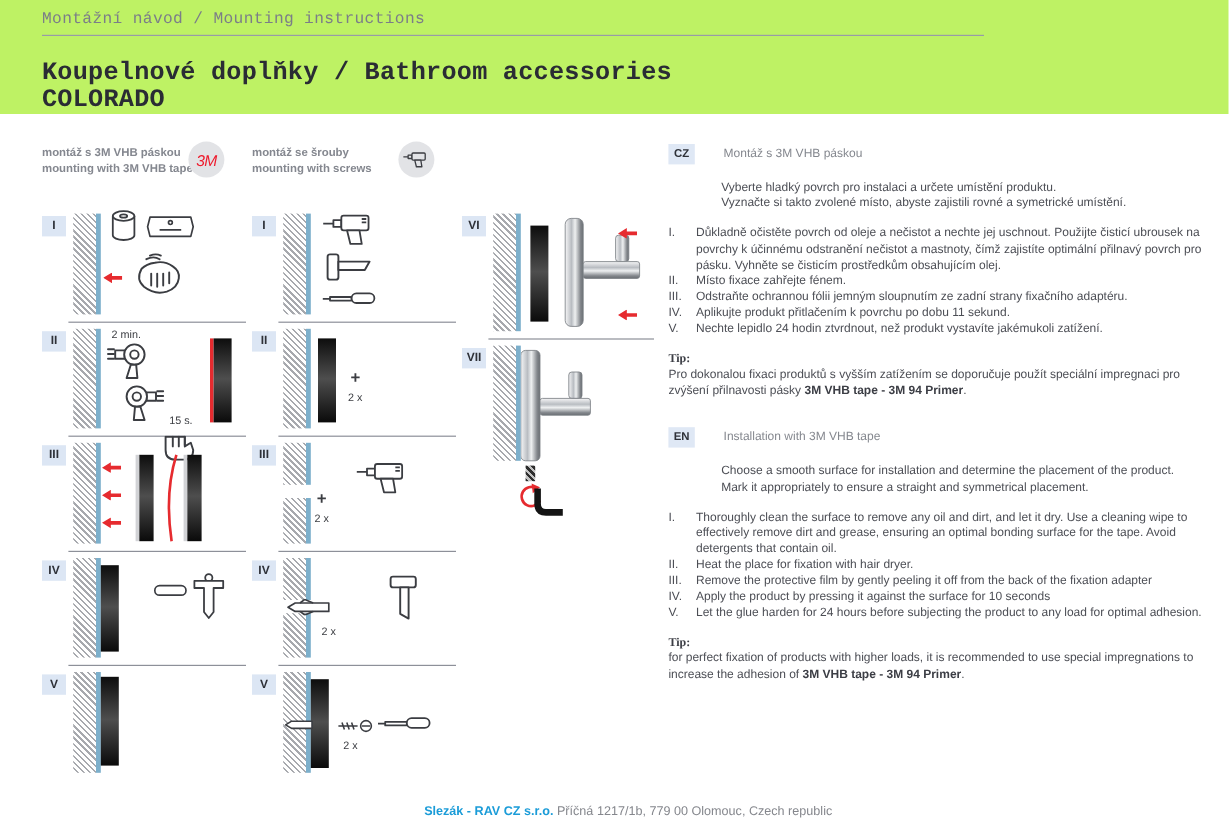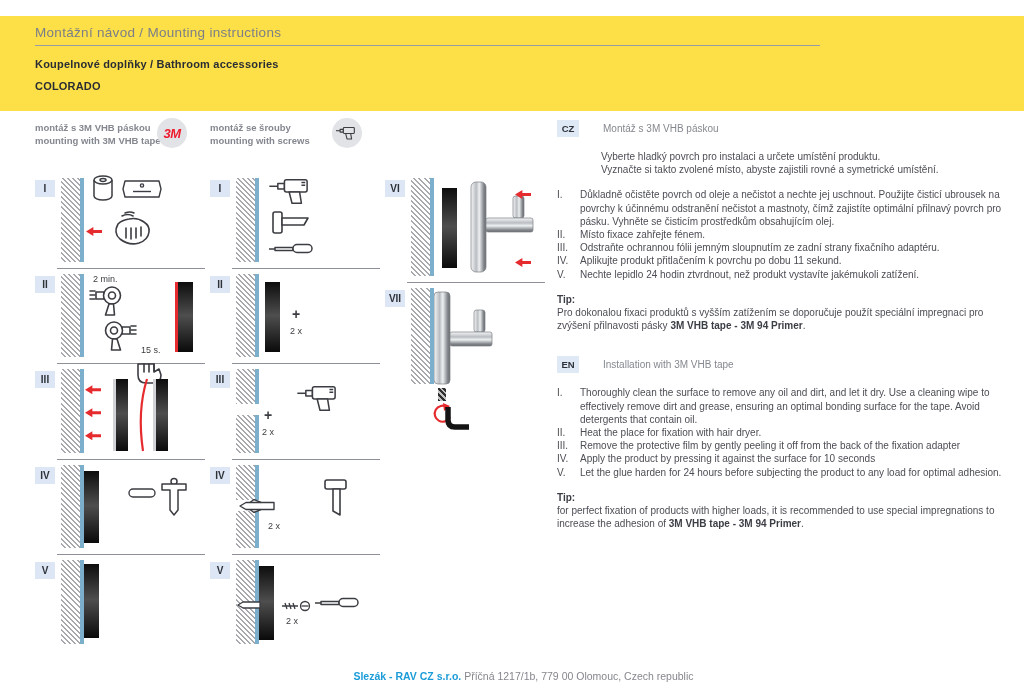--- a/index.html
+++ b/index.html
@@ -1,38 +1,38 @@
 <!DOCTYPE html>
 <html><head>
 <meta charset="utf-8">
 <style>
   * { margin:0; padding:0; box-sizing:border-box; }
   html,body { background:#fff; }
   body { font-family:"Liberation Sans", sans-serif; color:#4c4e55; }
   .page { position:relative; width:1024px; height:696px; background:#fff; overflow:hidden; }
 
   
-  .header { position:absolute; top:16px; left:0; right:0; height:95px; background:#fde047; }
+  .header { position:absolute; top:0; left:0; right:0; height:95px; background:#bef264;font-family:Liberation Mono, monospace; }
   .header-inner { position:absolute; left:35px; top:9px; width:785px; }
   .subtitle { font-size:13.5px; color:#7b7e88; letter-spacing:.3px; padding-bottom:5px; border-bottom:1px solid #989ca7; }
-  .title { margin-top:7px; font-size:11px; font-weight:bold; color:#2a2c34; line-height:22px; letter-spacing:.2px; }
+  .title { margin-top:21px; font-size:21px; font-weight:bold; color:#2a2c34; line-height:22px; letter-spacing:.2px; }
   .logo-box { position:absolute; top:0; right:0; width:196px; height:95px; background:#fff; display:flex; align-items:center; justify-content:center; gap:9px; }
   .logo-text { text-align:left; }
   .logo-brand { font-size:31px; font-weight:bold; color:#231f20; letter-spacing:.5px; line-height:30px; }
   .logo-sub { font-size:8.5px; font-weight:bold; color:#231f20; letter-spacing:4.5px; margin-top:0; }
 
   
   .col { position:absolute; top:118px; }
   .col-tape { left:35px; width:170px; }
   .col-screws { left:210px; width:170px; }
   .col-final { left:385px; width:160px; }
   .col-head { position:relative; height:40px; }
   .col-head-text { font-size:9.5px; font-weight:bold; color:#84878f; line-height:12.5px; padding-top:4px; }
   .col-badge { position:absolute; right:18px; top:0; width:30px; height:30px; border-radius:50%; background:#e2e3e6; display:flex; align-items:center; justify-content:center; }
-  .threem { color:#ee1b2d; font-weight:bold; font-style:italic; font-size:13px; letter-spacing:-0.5px; }
+  .threem { color:#ee1b2d; font-weight:normal; font-style:italic; font-size:13px; letter-spacing:-0.5px; }
   .steps { position:absolute; left:0; right:0; top:54px; }
   .step { position:relative; height:95.6px; }
   .step-tall { height:110px; }
   .step-taller { height:150px; }
   .sep { position:absolute; top:0; left:22px; right:0; height:1px; background:#8d9099; }
   .num { position:absolute; left:0; top:8px; width:20px; height:17px; background:#dce6f4; color:#2e3138; font-size:10px; font-weight:bold; display:flex; align-items:center; justify-content:center; }
   .wall { position:absolute; left:26px; top:6px; bottom:6px; width:19px;
           background:repeating-linear-gradient(45deg,#ffffff 0 2.2px,#a7a9ae 2.2px 3.6px); }
   .wall .strip { position:absolute; right:-4px; top:0; bottom:0; width:4px; background:#7cafcb; }
   .wall .gap { position:absolute; left:-1px; right:-5px; top:42%; height:11px; background:#fff; }
@@ -51,21 +51,21 @@
   .panel { position:absolute; left:557px; top:120px; width:456px; font-size:10px; line-height:13.2px; color:#4c4e55; }
   .lang-row { display:flex; align-items:center; margin-bottom:13px; }
   .lang-badge { width:22px; height:17px; background:#dfe8f5; color:#2e3138; font-size:9.5px; font-weight:bold; display:flex; align-items:center; justify-content:center; }
   .lang-title { margin-left:24px; color:#85888f; font-size:10px; }
   .intro { margin-bottom:12px;margin-left:44px; }
   .oli { display:flex; }
   .oli .ln { width:23px; flex:none; }
   .oli .lt { flex:1; }
   .ol { margin-bottom:12px; }
   .tip b { color:#3c3e45; }
-  .tip-label { font-weight:bold; color:#3c3e45; }
+  .tip-label { font-weight:bold; color:#3c3e45;font-family:Liberation Serif, serif; }
   .en-block { margin-top:24px; }
 
   
   .footer { position:absolute; left:35px; right:12px; top:670px; font-size:10.5px;text-align:center; }
   .company { color:#1b9cd8; font-weight:bold; }
   .address { color:#85878d; }
   .website { position:absolute; right:0; top:0; color:#1b9cd8; font-weight:bold; text-decoration:none; font-size:12px;margin-top:48px; }
 </style>
 </head>
 <body>
@@ -481,20 +481,24 @@
         <span class="tip-label">Tip:</span><br>
         <span>Pro dokonalou fixaci produktů s vyšším zatížením se doporučuje použít speciální impregnaci pro zvýšení přilnavosti pásky </span><b>3M VHB tape - 3M 94 Primer</b><span>.</span>
       </p>
     </div>
 
     <div class="en-block">
       <div class="lang-row">
         <span class="lang-badge">EN</span>
         <span class="lang-title">Installation with 3M VHB tape</span>
       </div>
+      <p class="intro">
+        <span>Choose a smooth surface for installation and determine the placement of the product.</span><br>
+        <span>Mark it appropriately to ensure a straight and symmetrical placement.</span>
+      </p>
       <div class="ol">
         <div class="oli">
             <span class="ln">I.</span>
             <span class="lt">Thoroughly clean the surface to remove any oil and dirt, and let it dry. Use a cleaning wipe to effectively remove dirt and grease, ensuring an optimal bonding surface for the tape. Avoid detergents that contain oil.</span>
           </div>
         <div class="oli">
             <span class="ln">II.</span>
             <span class="lt">Heat the place for fixation with hair dryer.</span>
           </div>
         <div class="oli">

